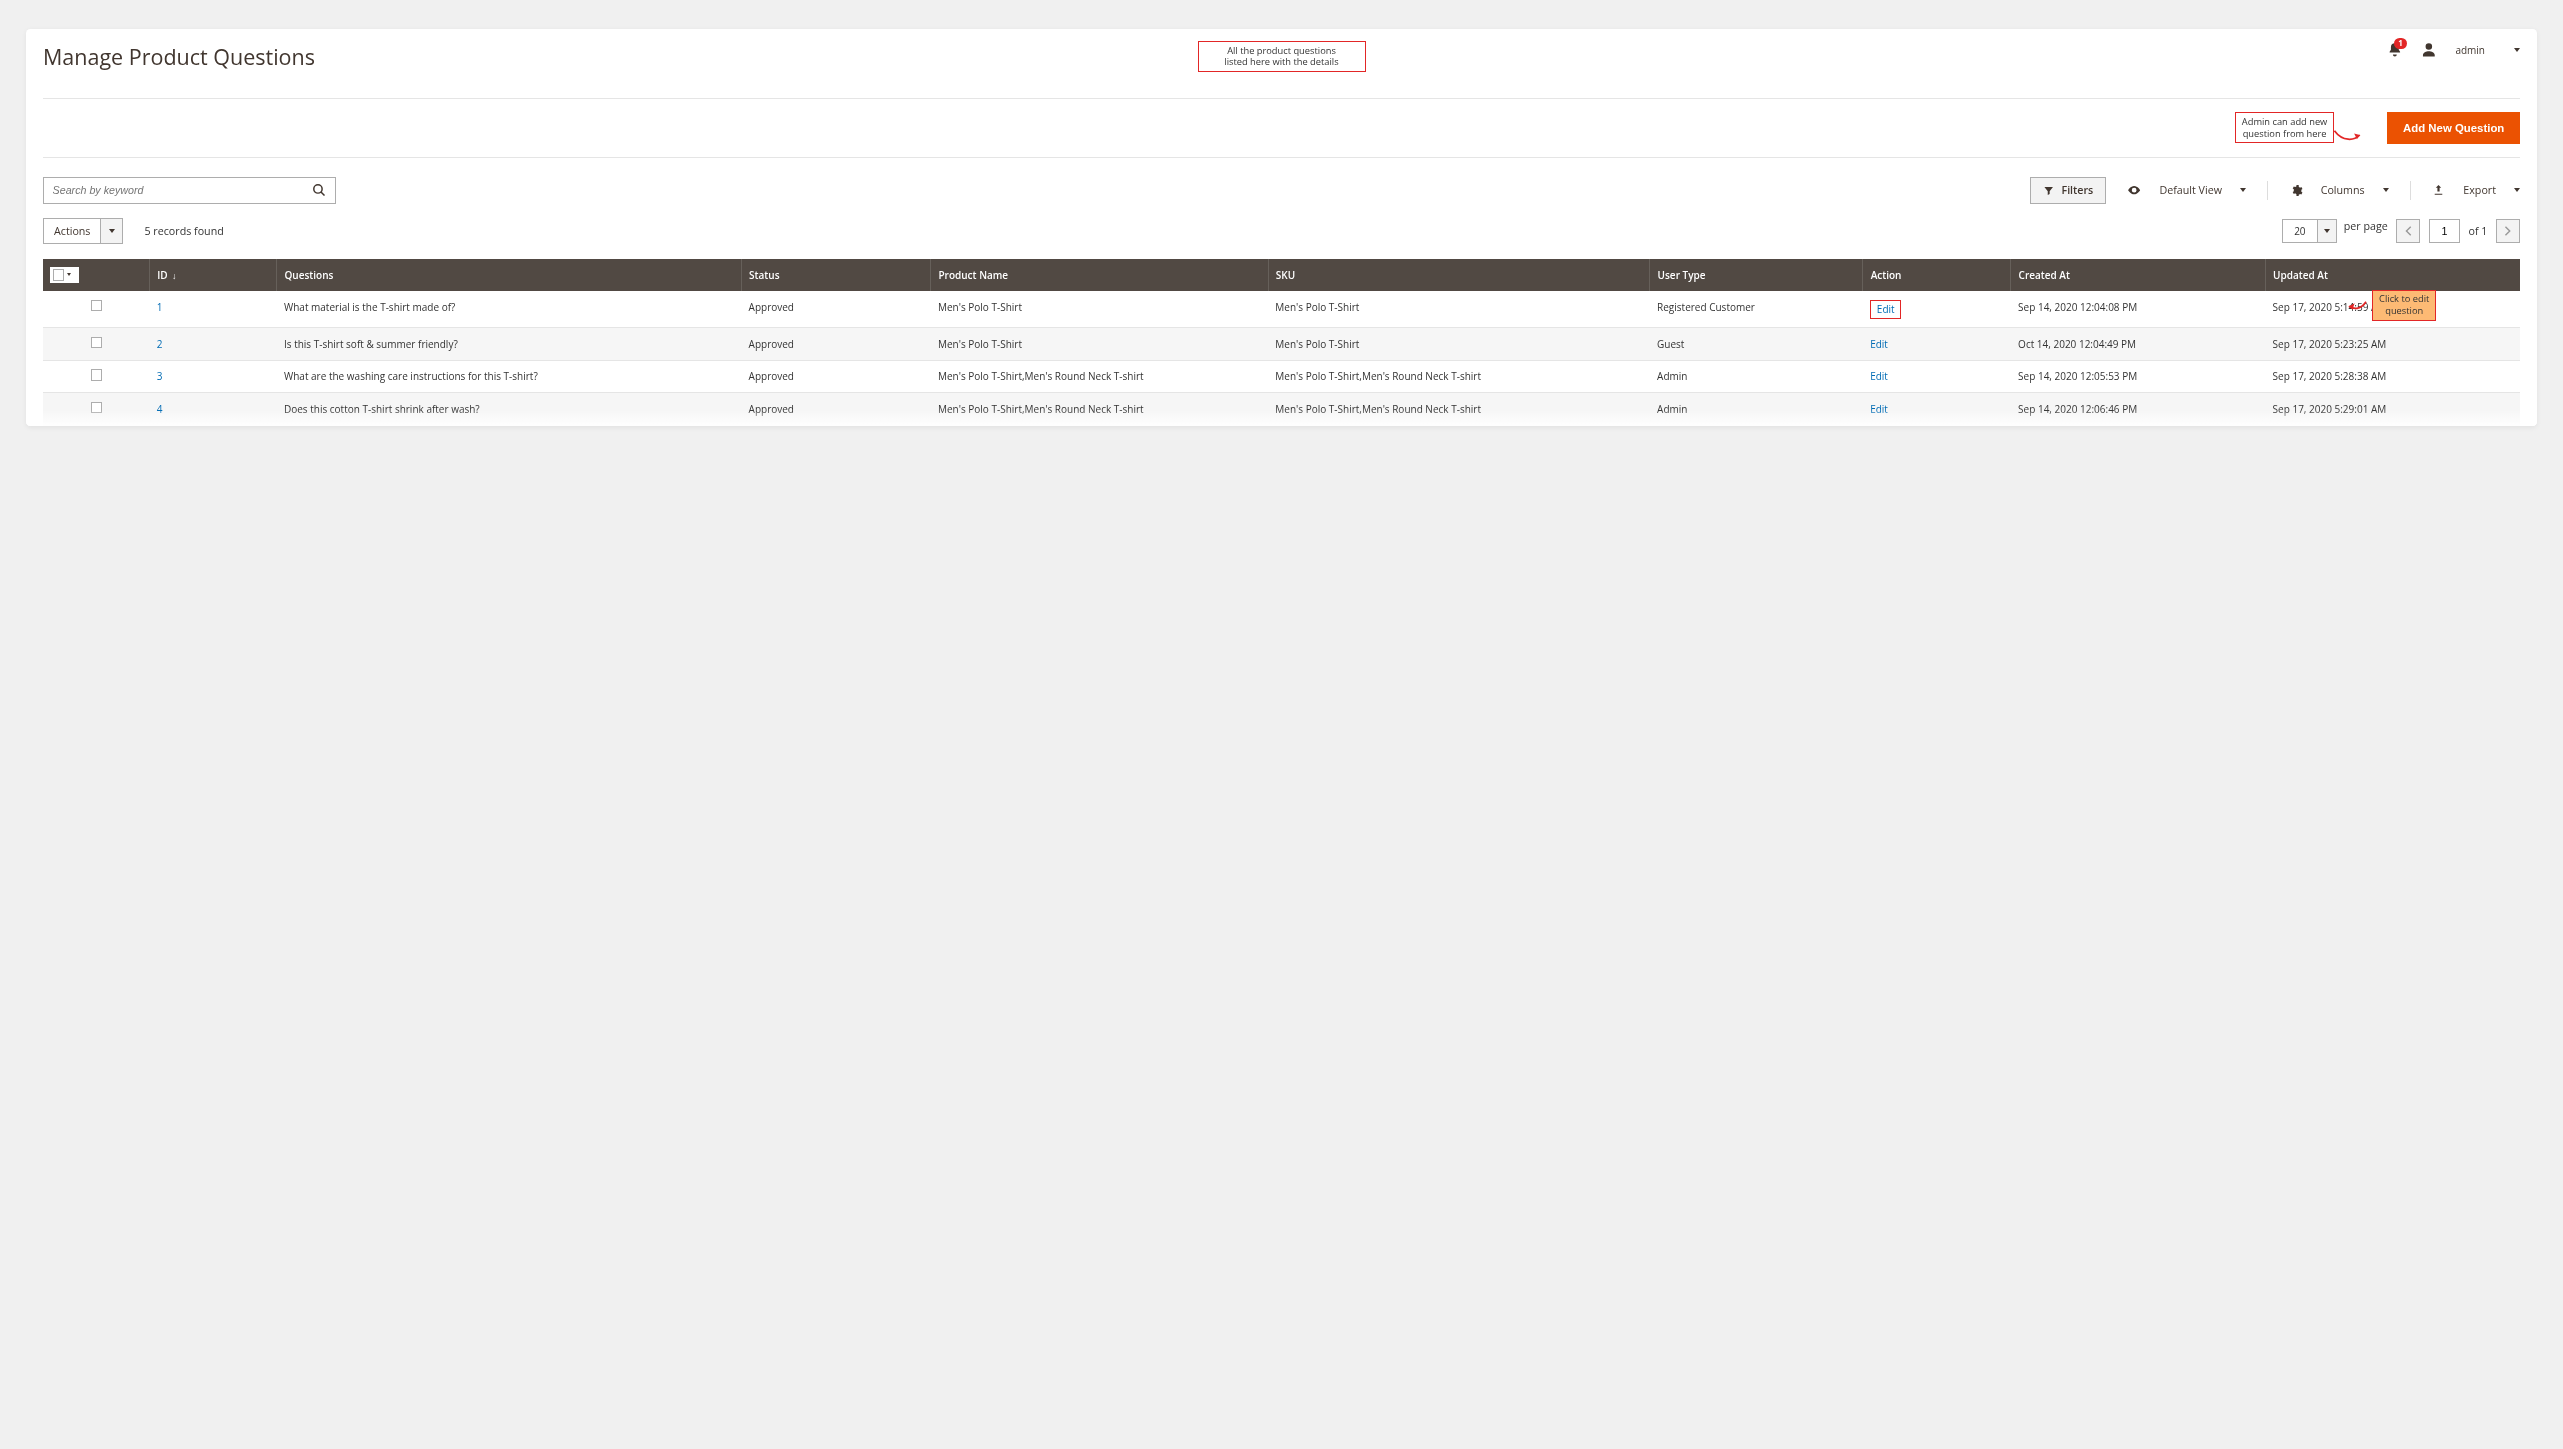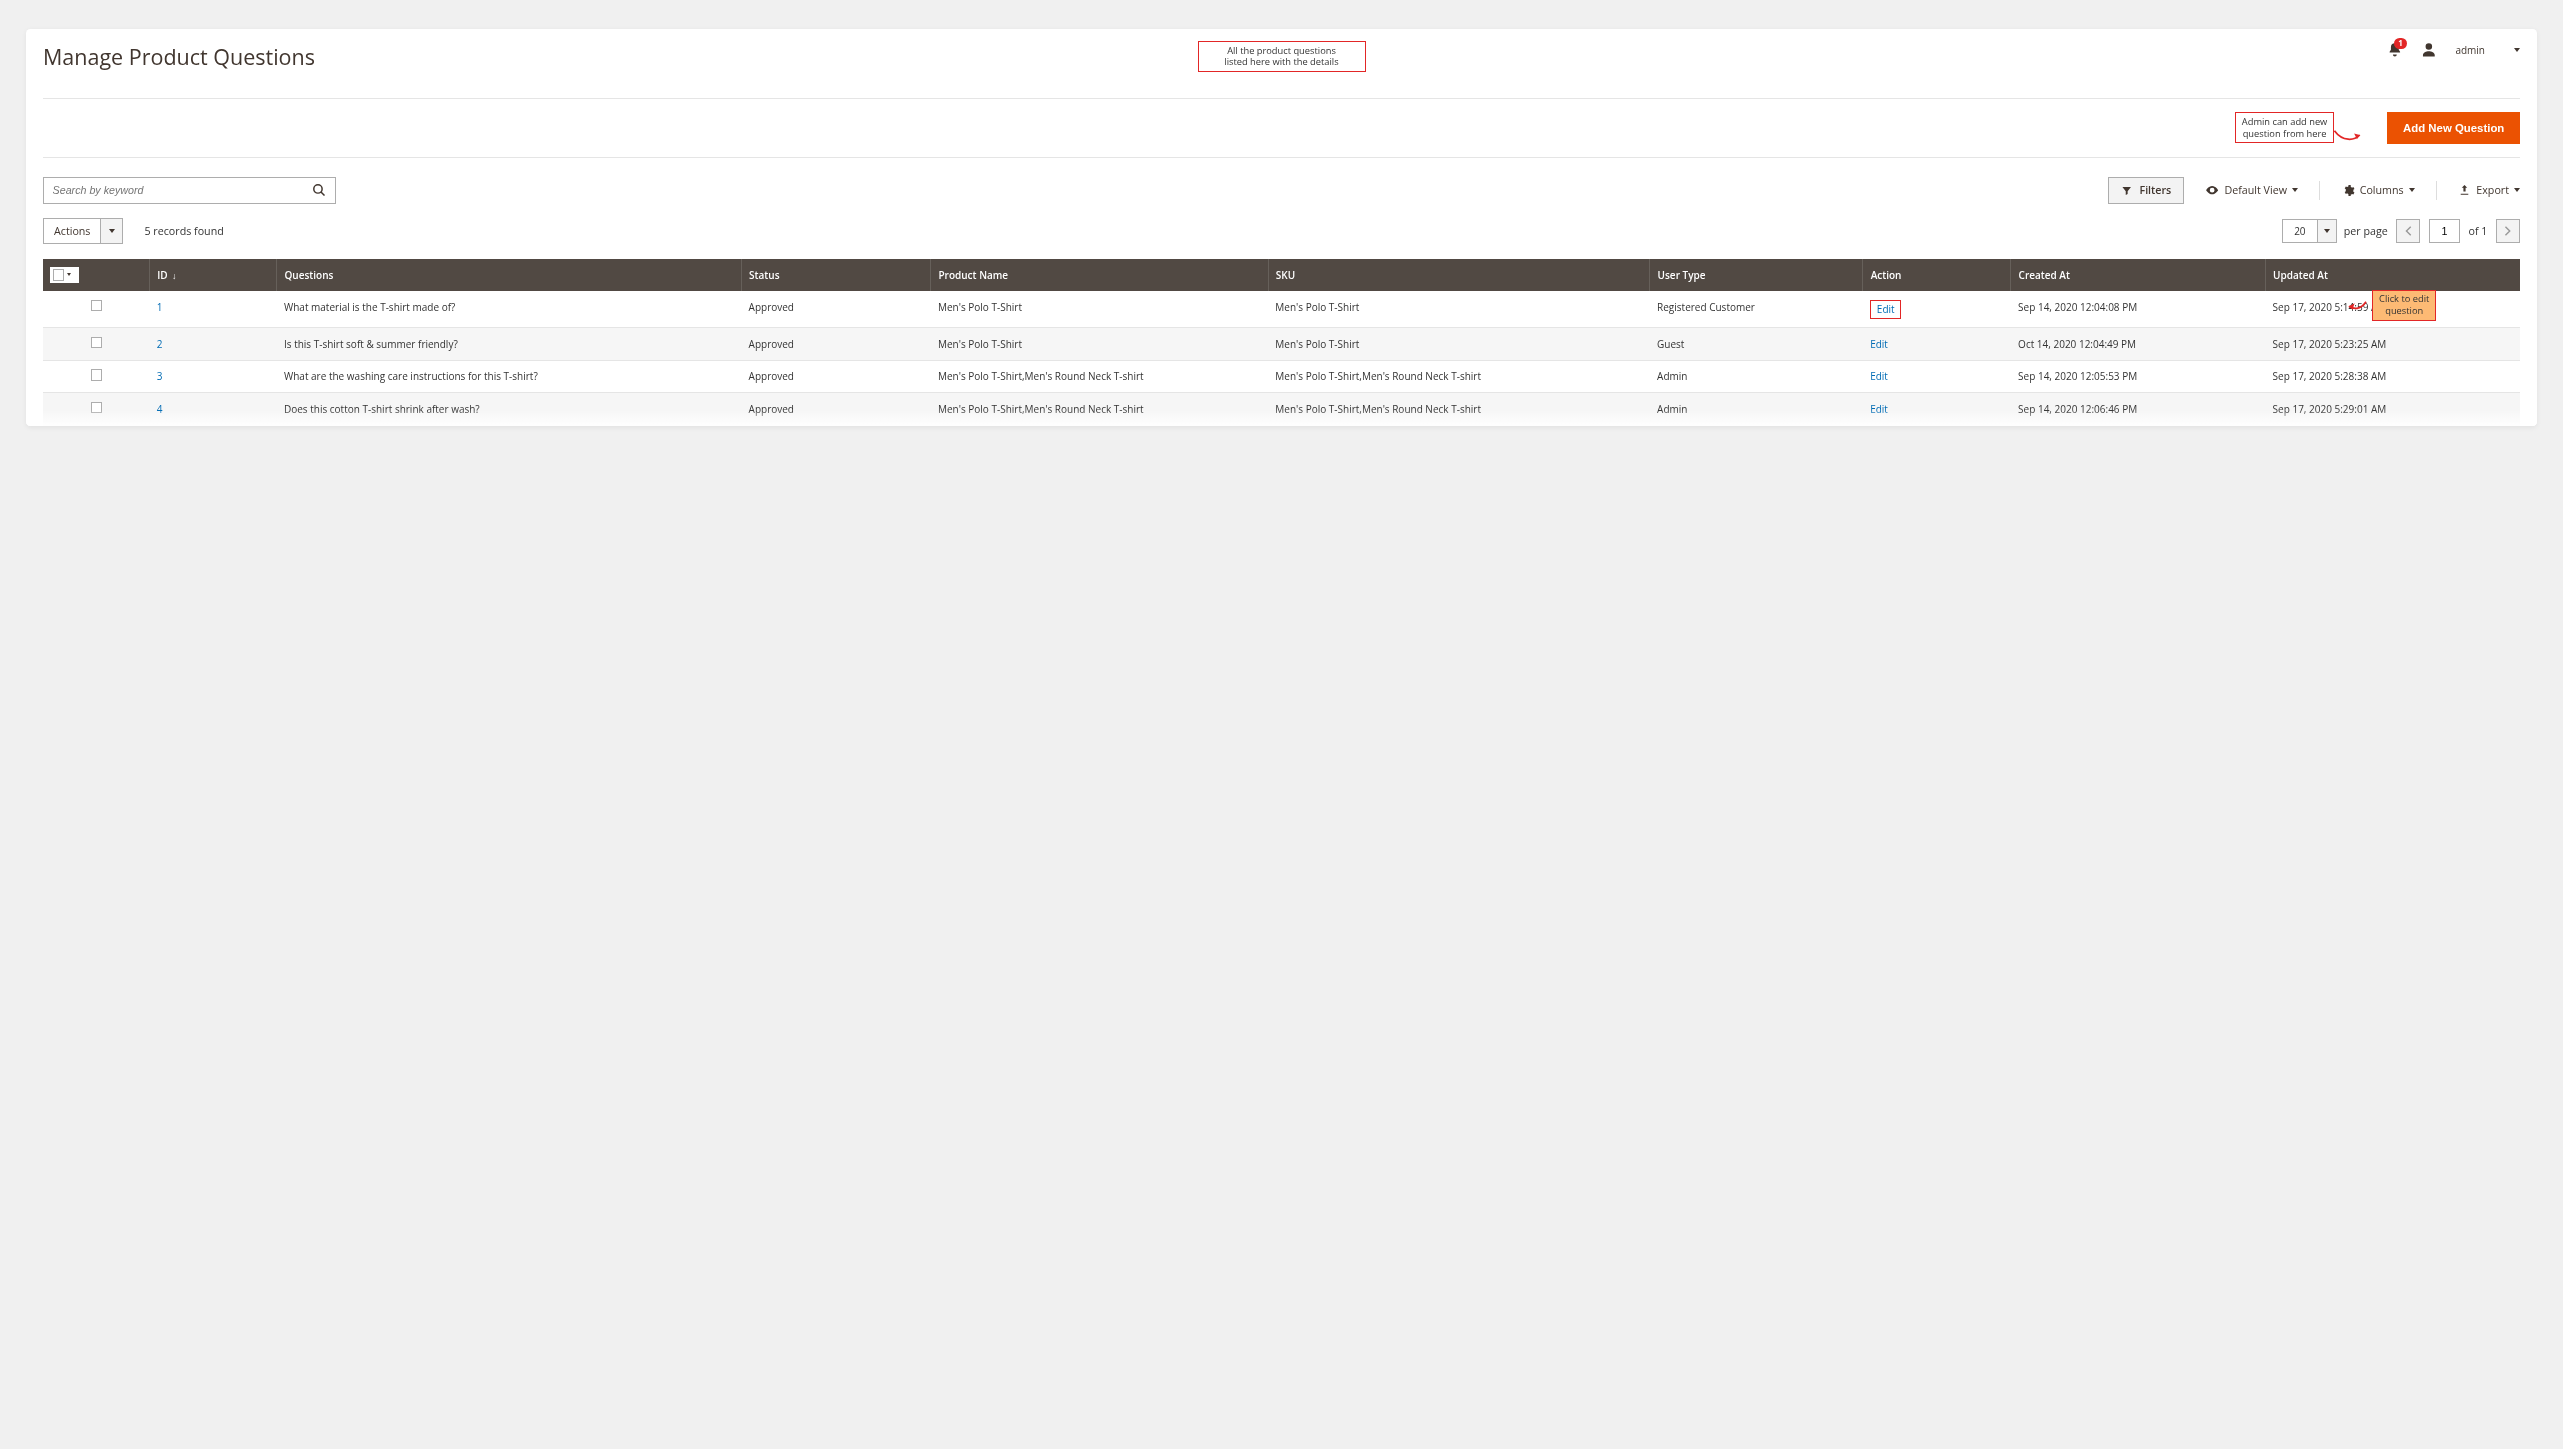--- a/index.html
+++ b/index.html
@@ -62,34 +62,34 @@
   }
   .search-wrap input {
     flex:1; border:none; outline:none; padding:0 8.6px; font-size:10.7px; font-style:italic; color:#777; background:transparent;
   }
   .search-btn { width:31px; height:100%; display:flex;align-items:center;justify-content:center; cursor:pointer; }
   .tools-right { margin-left:auto; display:flex; align-items:center; gap:21.5px;justify-content:space-between; }
   .filters-btn {
     border:0.7px solid #adadad; background:#f3f3f3; padding:5.7px 11.4px; display:flex; align-items:center; gap:7.2px; cursor:pointer;
     font-size:10.7px; color:#41362f; font-weight:600;
   }
-  .tool-link { display:flex; align-items:center; gap:5px; color:#41362f; font-size:10.7px; cursor:pointer; }
+  .tool-link { display:flex; align-items:center; gap:18px; color:#41362f; font-size:10.7px; cursor:pointer; }
   .tool-link .caret { border-top-color:#41362f; }
   .sep { width:0.7px; height:18.6px; background:#ddd; }
 
   
   .list-meta { display:flex; align-items:center; padding:14.3px 0; }
   .actions-drop {
     border:0.7px solid #adadad; display:flex; align-items:stretch; height:26px;
   }
   .actions-drop .lbl { padding:0 10px; display:flex;align-items:center; font-size:10.7px; color:#41362f; }
   .actions-drop .car { width:21.5px; border-left:0.7px solid #adadad; background:#f3f3f3; display:flex;align-items:center;justify-content:center; }
   .records-found { margin-left:21.5px; font-size:10.7px; color:#333; }
   .paging { margin-left:auto; display:flex; align-items:center; gap:8.6px; }
-  .per-page { display:flex; align-items:center; gap:7.2px; }
+  .per-page { display:flex; gap:7.2px; }
   .per-page .box { border:0.7px solid #adadad; height:24px; display:flex; align-items:stretch; }
   .per-page .box .val { padding:0 11.4px; display:flex;align-items:center; }
   .per-page .box .car { width:18.6px; border-left:0.7px solid #adadad; background:#f3f3f3; display:flex;align-items:center;justify-content:center; }
   .per-page-label { color:#333; font-size:10.7px; }
   .pager-btn { width:24px;height:24px;border:0.7px solid #adadad;background:#f3f3f3;display:flex;align-items:center;justify-content:center;cursor:pointer;color:#999; }
   .page-input { width:31px;height:24px;border:0.7px solid #adadad;text-align:center;font-size:10.7px; }
   .of-n { font-size:10.7px; }
 
   
   table.grid { width:100%; border-collapse:collapse; table-layout:fixed; }

